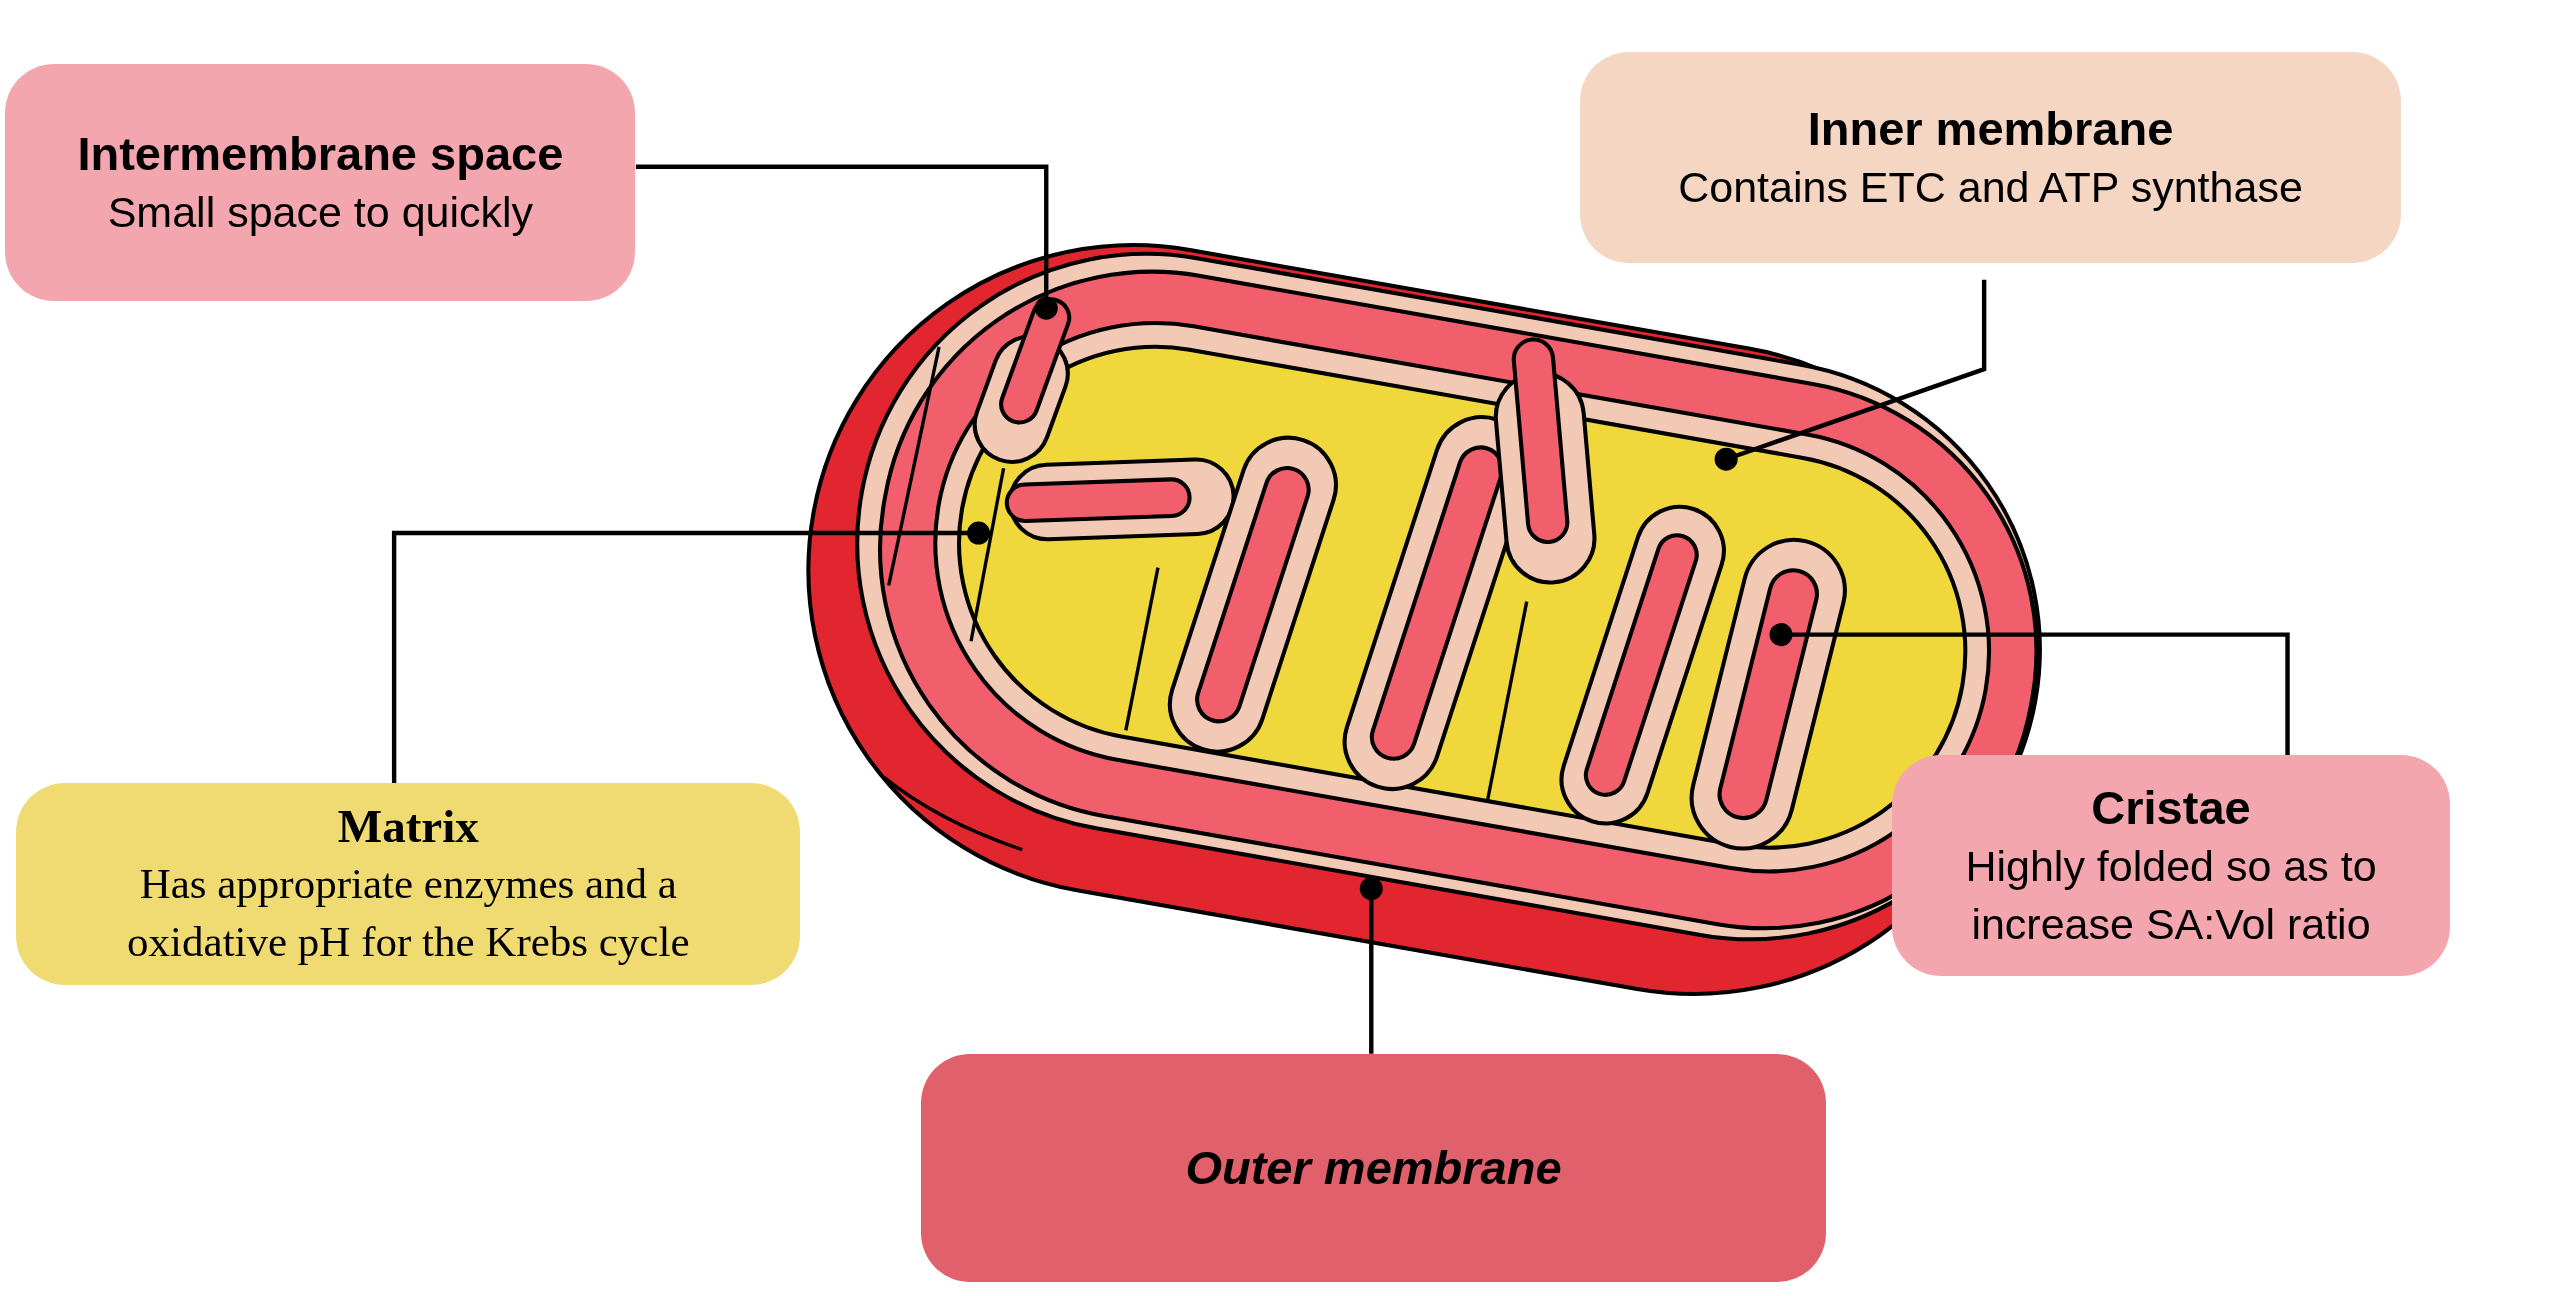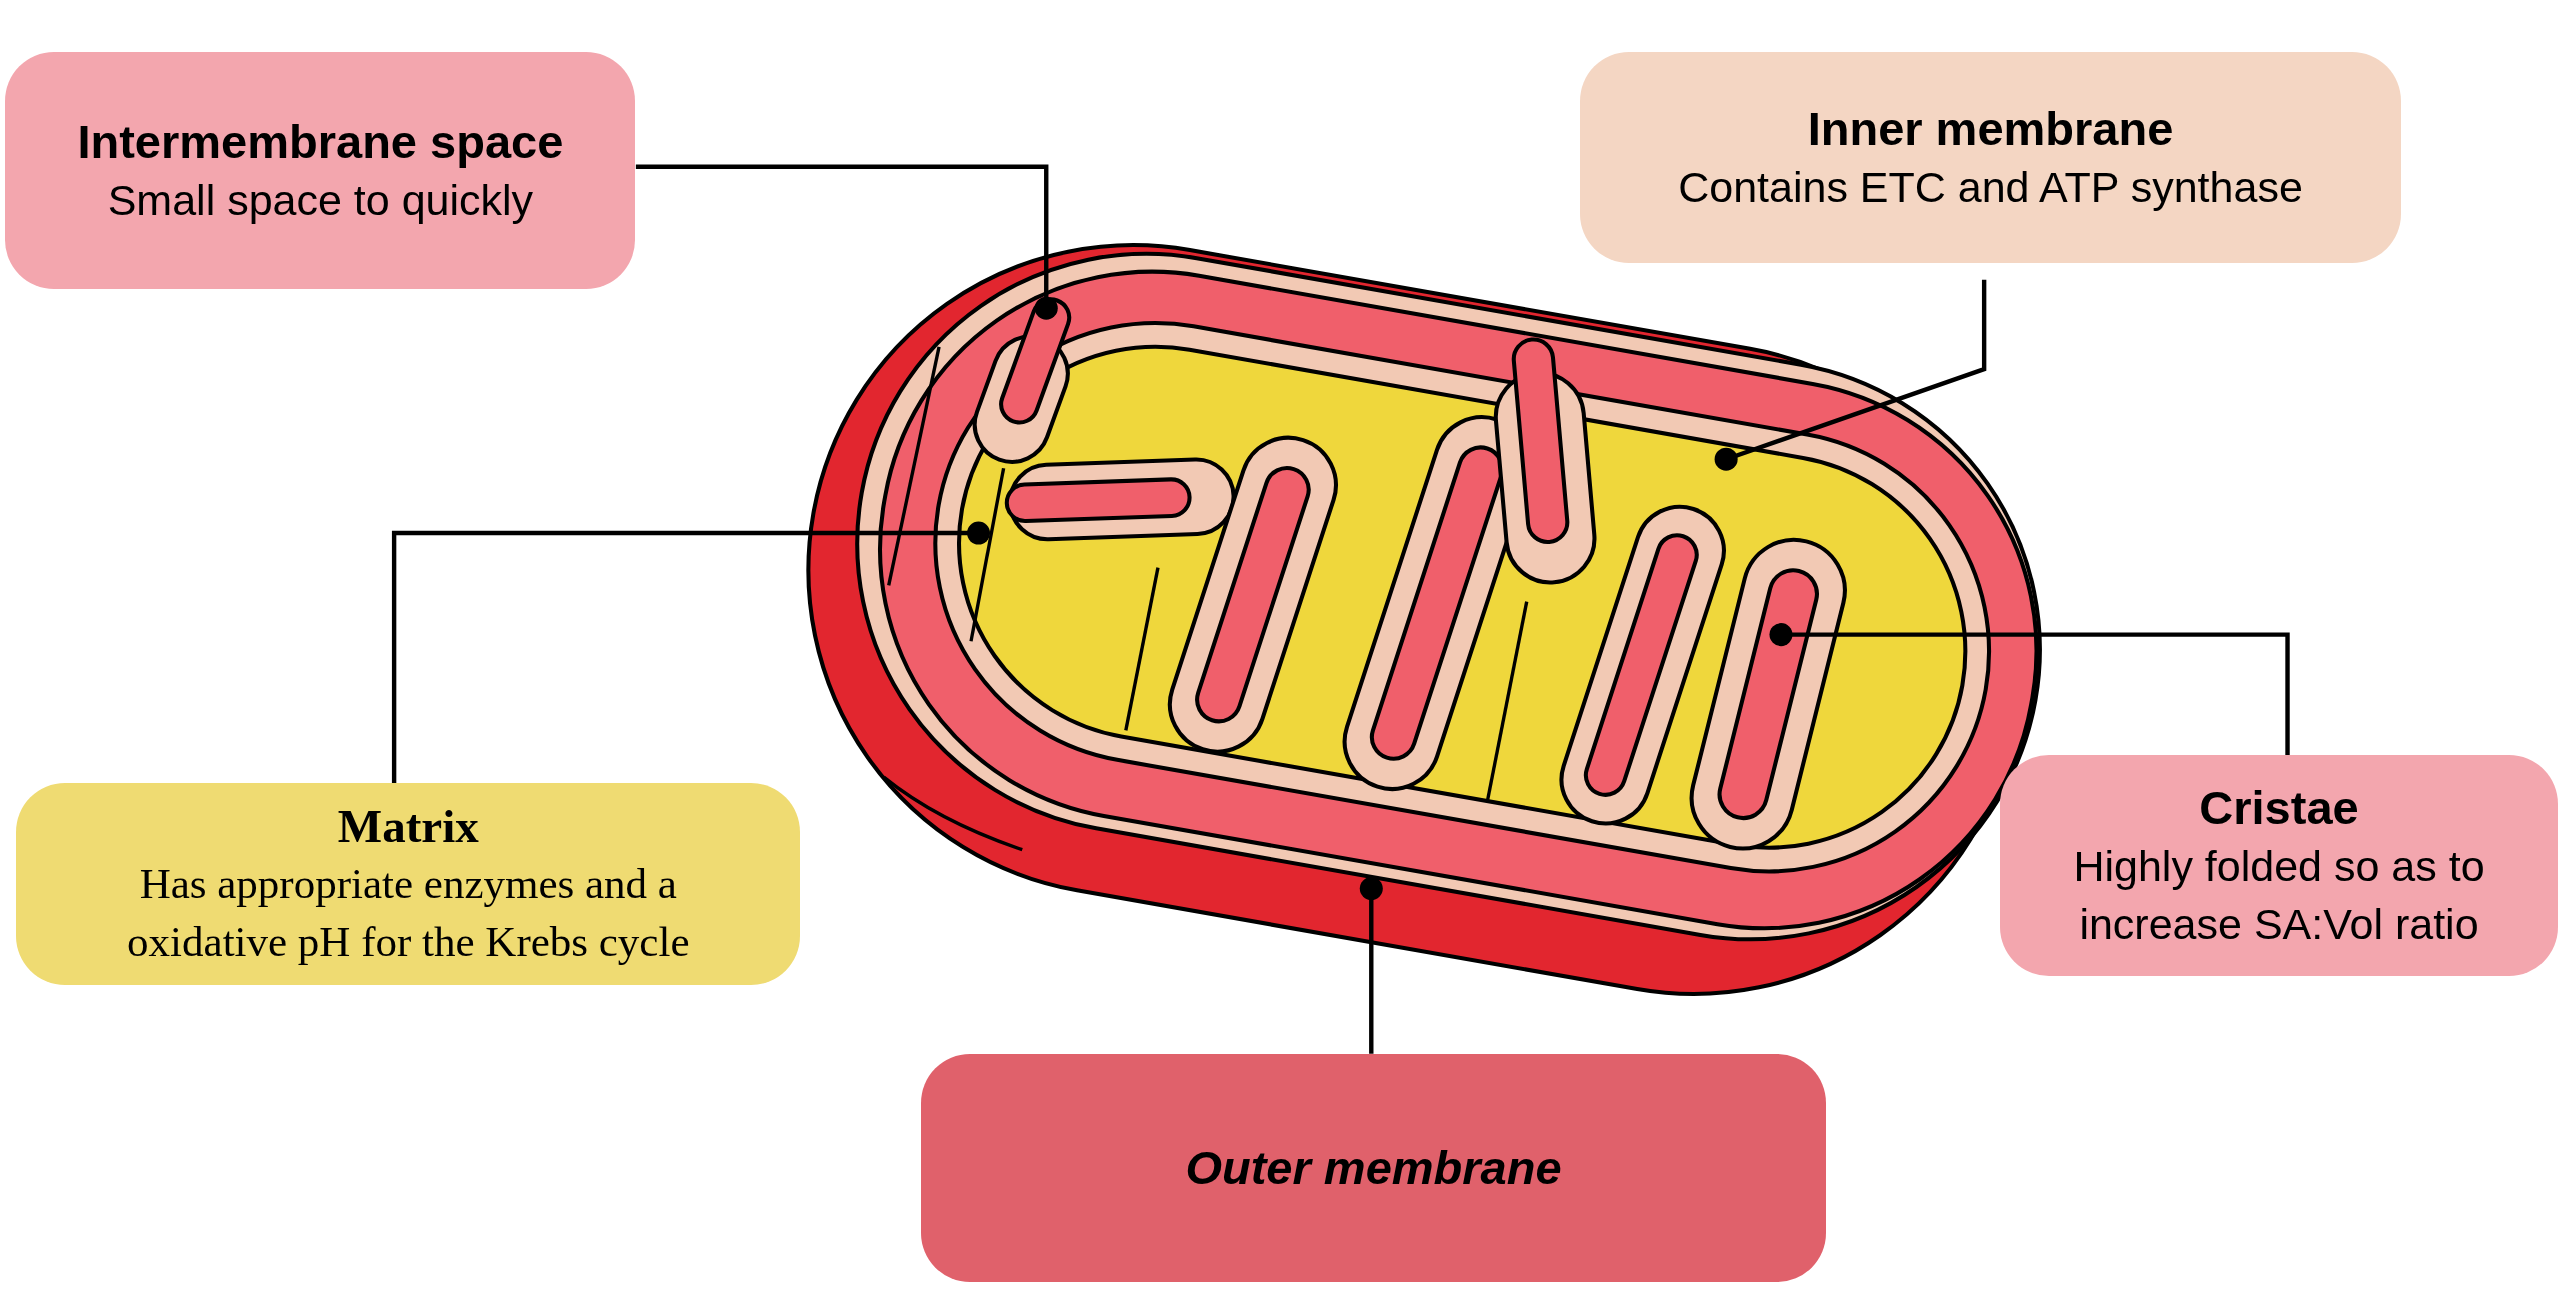--- a/index.html
+++ b/index.html
@@ -20,24 +20,24 @@
     flex-direction: column;
     justify-content: center;
     align-items: center;
     text-align: center;
     color: #000;
     line-height: 58px;
     font-size: 43px;
   }
   .label-box .box-title { font-weight: 700; font-size: 47px; }
 
-  #box-intermembrane { left: 5.4px;    top: 52px;   width: 630px;  height: 237px; background: #F3A6AE; }
+  #box-intermembrane { left: 5.4px;    top: 64px;   width: 630px;  height: 237px; background: #F3A6AE; }
   #box-inner         { left: 1580px; top: 52px;  width: 821px; height: 211px; background: #F4D6C3; }
   #box-matrix        { left: 16.3px;   top: 783px; width: 784px; height: 202px; background: #EFDB72; font-family: Liberation Serif, serif; }
-  #box-cristae       { left: 2000px; top: 755px; width: 558px;  height: 221px; background: #F3A6AE; }
+  #box-cristae       { left: 1892px; top: 755px; width: 558px;  height: 221px; background: #F3A6AE; }
   #box-outer         { left: 921px; top: 1054px; width: 905px; height: 228px; background: #E0616B; }
 </style>
 </head>
 <body>
 
 <div id="canvas">
 
   <svg class="art" viewBox="0 0 3804 1915">
 
     <g transform="rotate(10 2090 900)" stroke="#000" stroke-width="6">

